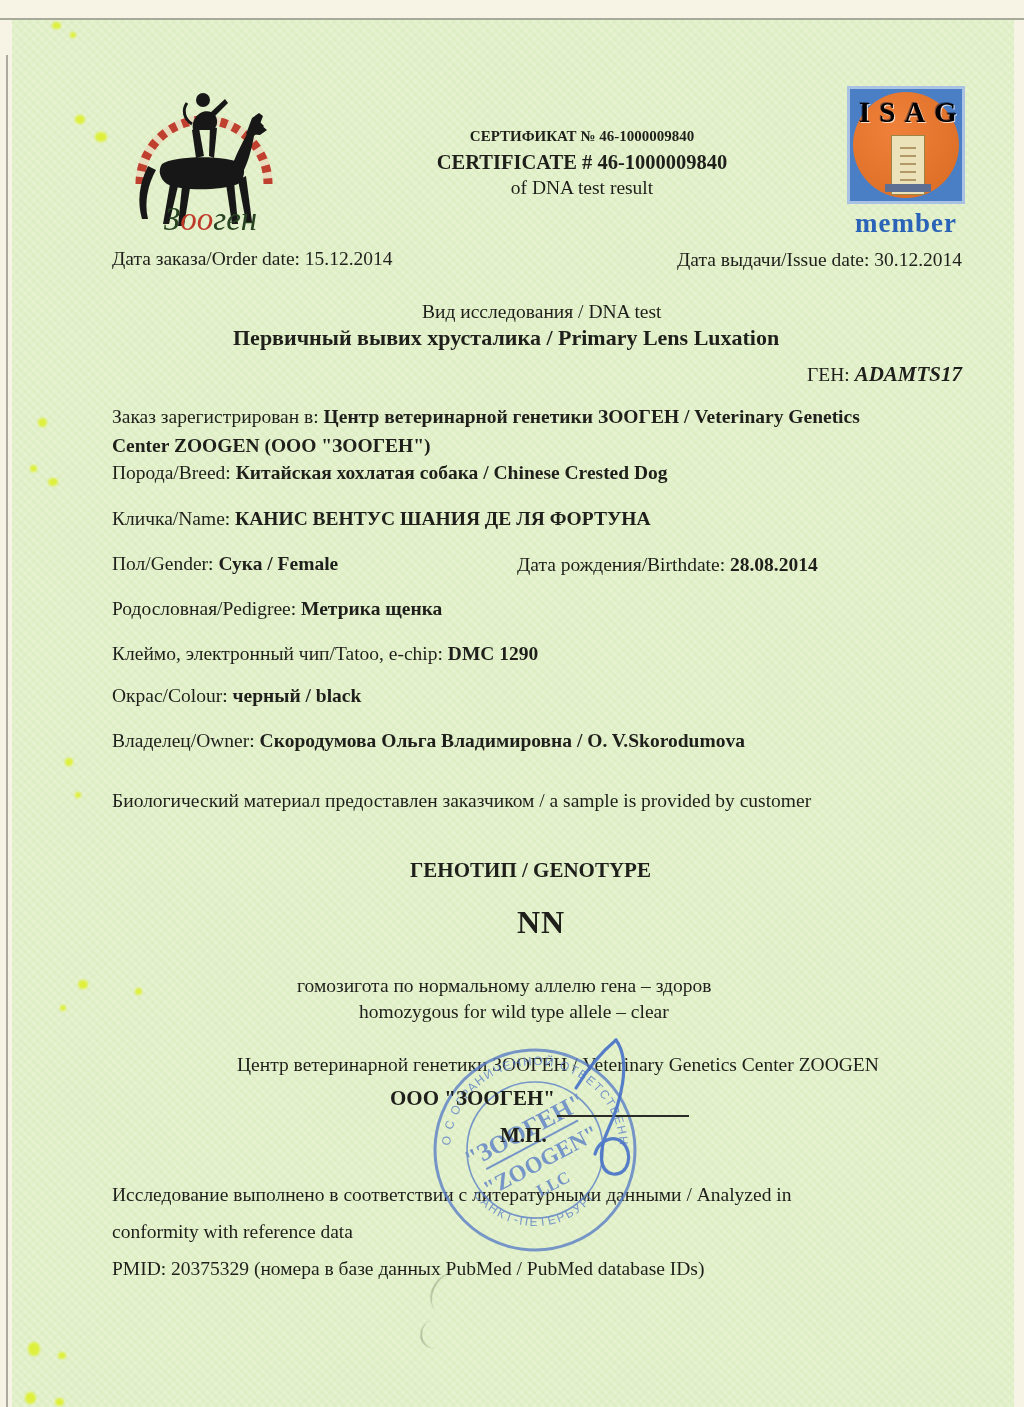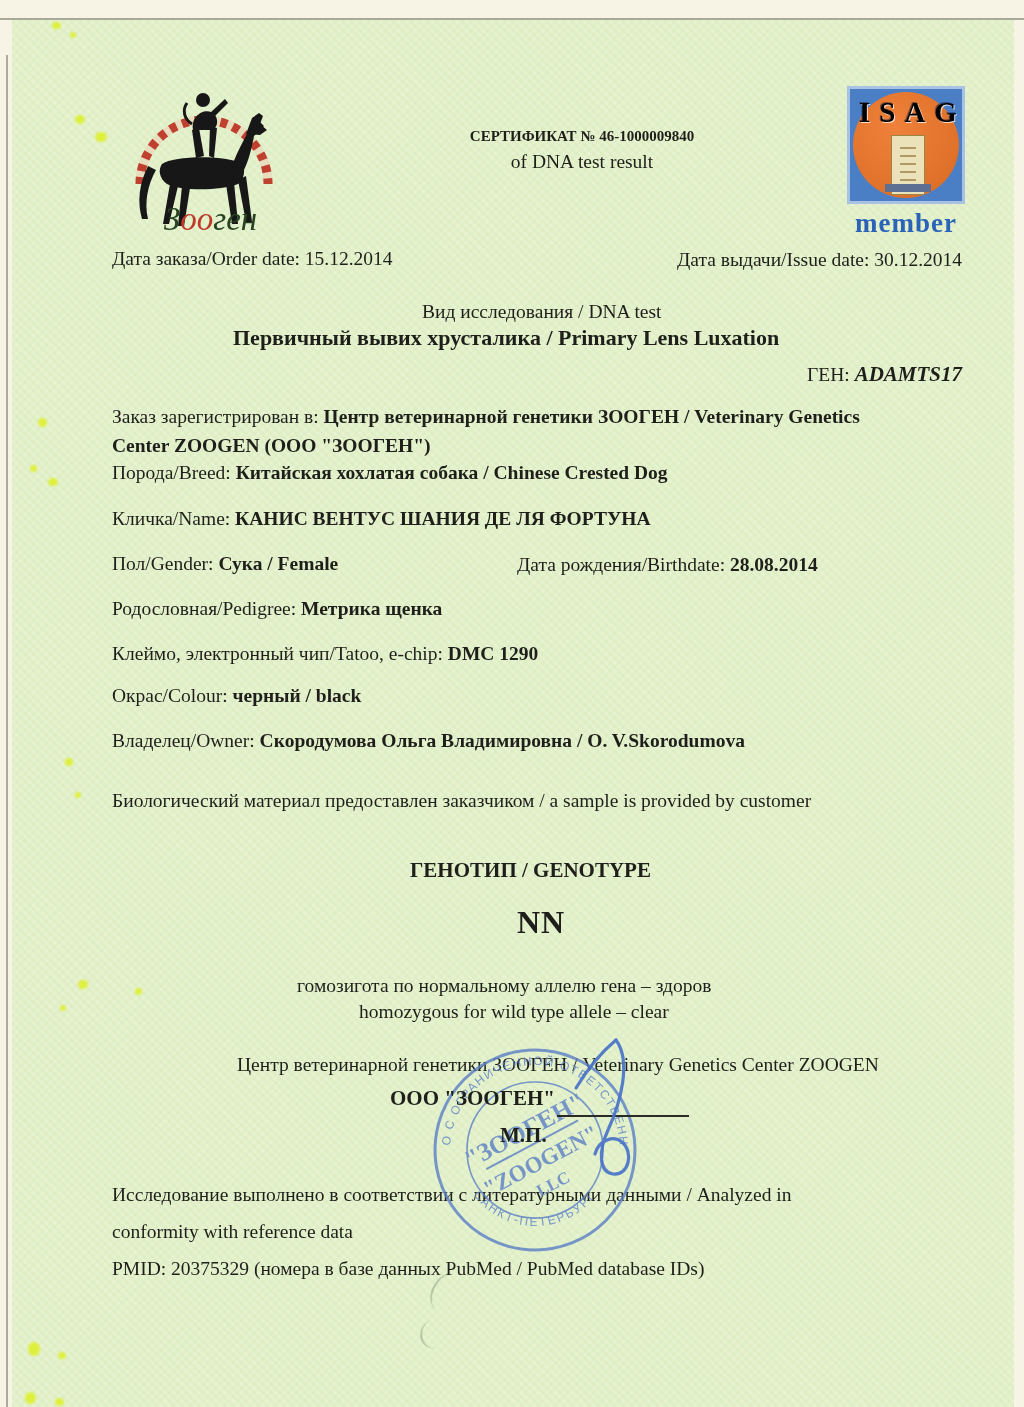--- a/index.html
+++ b/index.html
@@ -107,20 +107,21 @@
         <circle cx="91" cy="28" r="7"></circle>
         <path d="M97,42 L113,27 L116,31 L101,46 Z"></path>
       </g>
       <path d="M80,52 C72,47 70,38 75,31" fill="none" stroke="#171717" stroke-width="3"></path>
       <text x="52" y="158" font-size="33" font-style="italic" font-family="'Liberation Serif',serif"><tspan fill="#274322">З</tspan><tspan fill="#bf3a28">оо</tspan><tspan fill="#274322">ген</tspan></text>
     </svg>
   </div>
 
   <div class="hdr">
     <div class="l1">СЕРТИФИКАТ № 46-1000009840</div>
+    <div class="l3">CERTIFICATE # 46-1000009840</div>
     <div class="l4">of DNA test result</div>
   </div>
 
   <div class="isag">
     <div class="isag-sq">
       <div class="circ"></div>
       <div class="isag-letters">ISAG</div>
       <div class="isag-scroll"></div>
     </div>
     <div class="isag-member">member</div>

